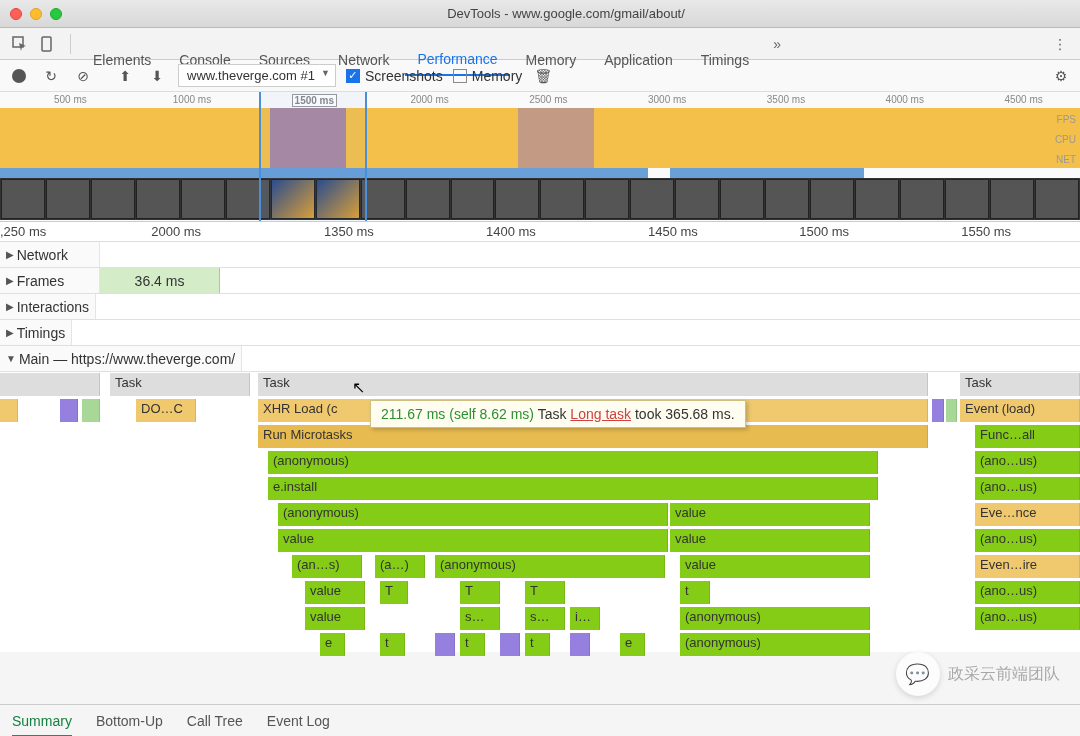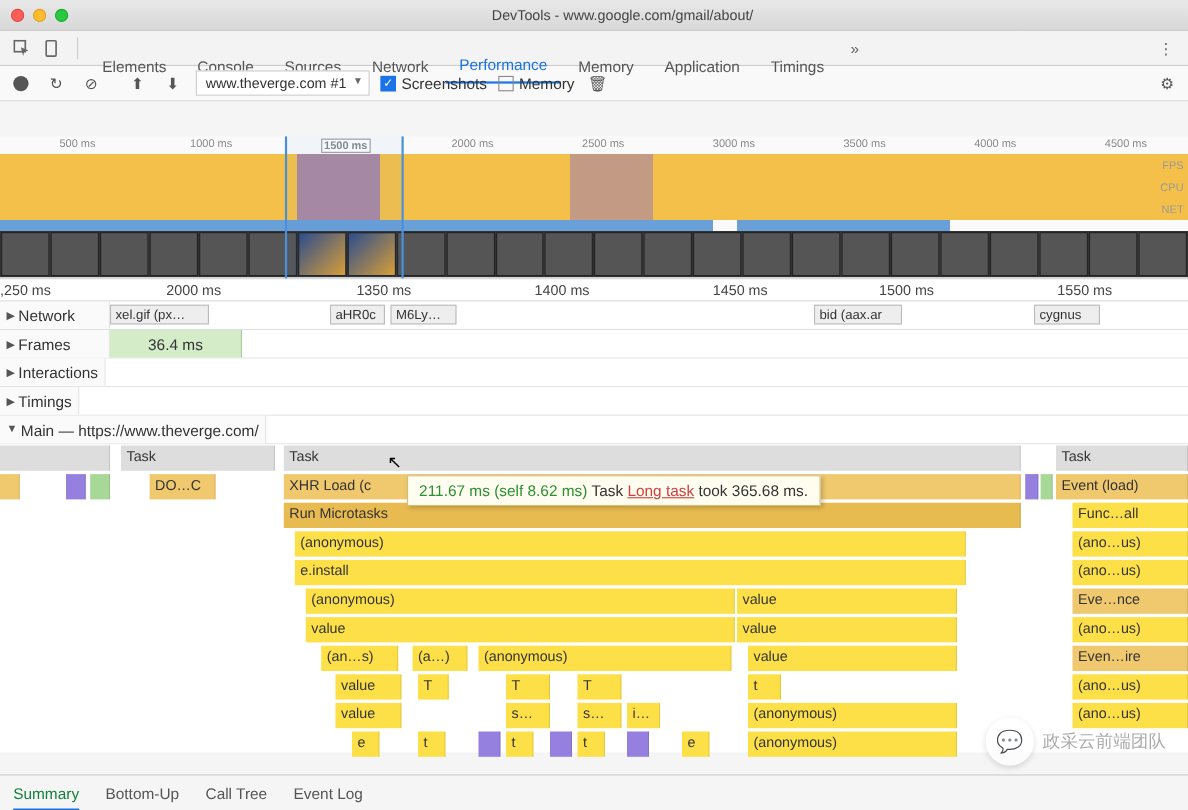--- a/index.html
+++ b/index.html
@@ -25,21 +25,21 @@
 
 .recordbar { height: 32px; background: #f9f9f9; display: flex; align-items: center; padding: 0 8px; gap: 10px; border-bottom: 1px solid #ddd; }
 .recordbar .iconbtn { width: 22px; height: 22px; display: flex; align-items: center; justify-content: center; color: #555; cursor: pointer; }
 .rec-dot { width: 14px; height: 14px; border-radius: 50%; background: #555; }
 .select { background: #fff; border: 1px solid #ccc; padding: 3px 20px 3px 8px; font-size: 13px; position: relative; }
 .select::after { content: "▼"; position: absolute; right: 5px; font-size: 9px; color: #666; }
 .checkbox { width: 14px; height: 14px; border: 1px solid #888; display: inline-flex; align-items: center; justify-content: center; font-size: 11px; }
 .checkbox.checked { background: #1a73e8; border-color: #1a73e8; color: #fff; }
 
 
-.overview { height: 130px; background: #fafafa; position: relative; border-bottom: 1px solid #ccc; margin-top: 32px; }
+.overview { height: 130px; background: #fafafa; position: relative; border-bottom: 1px solid #ccc; }
 .ov-ruler { height: 16px; position: relative; font-size: 10px; color: #888; }
 .ov-tick { position: absolute; top: 2px; }
 .ov-graph { height: 60px; position: relative; background: linear-gradient(to right, #f5c04a 0%, #f5c04a 100%); overflow: hidden; }
 .ov-graph::before { content:""; position:absolute; inset:0; background:
   linear-gradient(90deg, transparent 0 25%, rgba(120,100,220,.6) 25% 32%, transparent 32% 48%, rgba(120,100,220,.4) 48% 55%, transparent 55%); }
 .ov-labels { position: absolute; right: 4px; top: 18px; font-size: 10px; color: #999; text-align: right; line-height: 20px; }
 .ov-sel { position: absolute; top: 0; bottom: 0; border-left: 2px solid #4a90d9; border-right: 2px solid #4a90d9; background: rgba(74,144,217,.05); }
 .ov-thumbs { height: 42px; display: flex; gap: 1px; padding: 1px; background: #333; }
 .thumb { flex: 1; background: #555; border: 1px solid #222; }
 .thumb.hl { background: linear-gradient(135deg,#2a4a8a,#e0a030); }
@@ -57,21 +57,21 @@
 .net-item { position: absolute; top: 3px; height: 18px; background: #eee; border: 1px solid #bbb; font-size: 12px; padding: 1px 4px; overflow: hidden; white-space: nowrap; }
 .frame-bar { position: absolute; top: 0; bottom: 0; background: #d4ecc8; border-right: 1px solid #aac89a; font-size: 14px; display: flex; align-items: center; justify-content: center; }
 
 
 .flame { background: #fff; position: relative; }
 .flame-row { height: 26px; position: relative; }
 .bar { position: absolute; top: 1px; height: 23px; font-size: 13px; padding: 2px 5px; overflow: hidden; white-space: nowrap; border-right: 1px solid rgba(0,0,0,.1); }
 .bar.grey { background: #ddd; color: #333; }
 .bar.gold { background: #f0c96e; }
 .bar.gold2 { background: #e8bb50; }
-.bar.cream { background: #fde047; }
+.bar.cream { background: #84cc16; }
 .bar.purple { background: #9580e0; }
 .bar.green { background: #a8d898; }
 
 
 .tooltip { position: absolute; background: #fffdf0; border: 1px solid #d0c080; padding: 5px 10px; font-size: 14px; box-shadow: 2px 2px 4px rgba(0,0,0,.2); white-space: nowrap; z-index: 100; }
 .tooltip .t1 { color: #2a9030; }
 .tooltip .t2 { color: #333; }
 .tooltip .t3 { color: #d04040; text-decoration: underline; }
 
 
@@ -200,27 +200,20 @@
   <span class="dr-tick" style="left:60%">1450 ms</span>
   <span class="dr-tick" style="left:74%">1500 ms</span>
   <span class="dr-tick" style="left:89%">1550 ms</span>
 </div>
 
 <div class="track">
   <div class="track-label">
       <span class="disclosure">▶</span>
       <span>Network</span>
     </div>
-  <div class="track-body">
-    <div class="net-item" style="left:0;width:90px">xel.gif (px…</div>
-    <div class="net-item" style="left:200px;width:50px">aHR0c</div>
-    <div class="net-item" style="left:255px;width:60px">M6Ly…</div>
-    <div class="net-item" style="left:640px;width:80px">bid (aax.ar</div>
-    <div class="net-item" style="left:840px;width:60px">cygnus</div>
-  </div>
 </div>
 
 <div class="track">
   <div class="track-label">
       <span class="disclosure">▶</span>
       <span>Frames</span>
     </div>
   <div class="track-body">
     <div class="frame-bar" style="left:0;width:120px">36.4 ms</div>
   </div>

